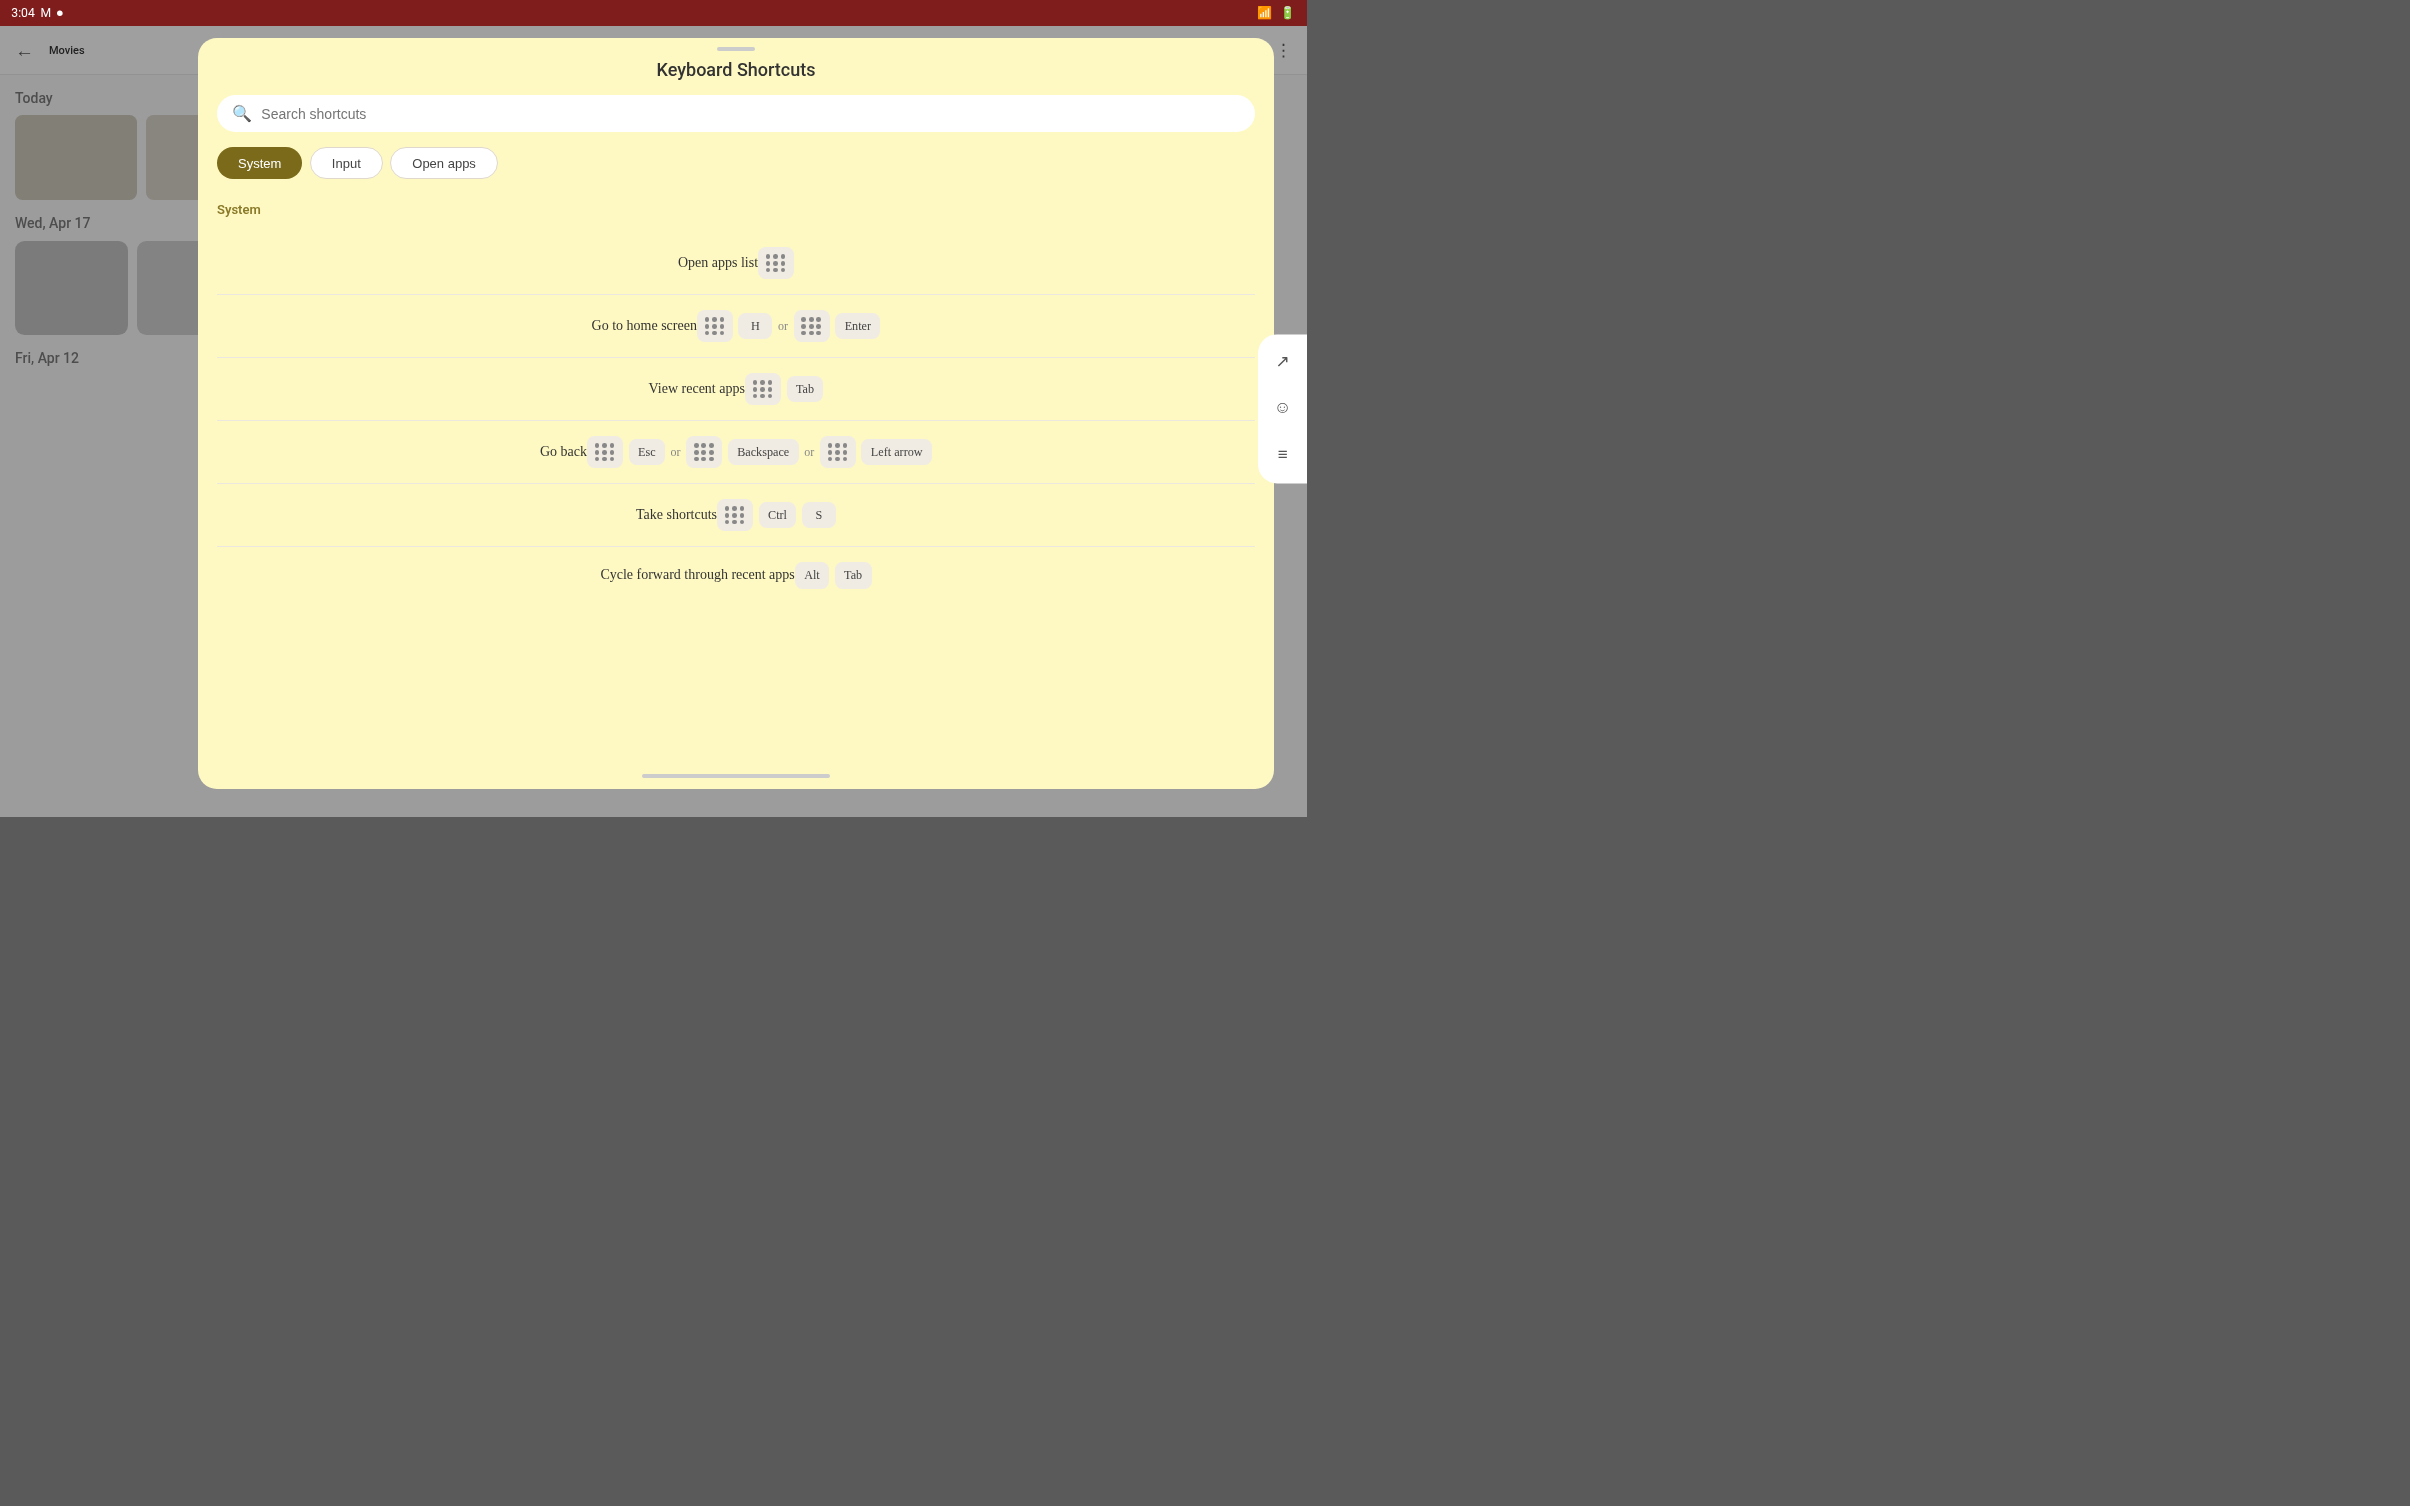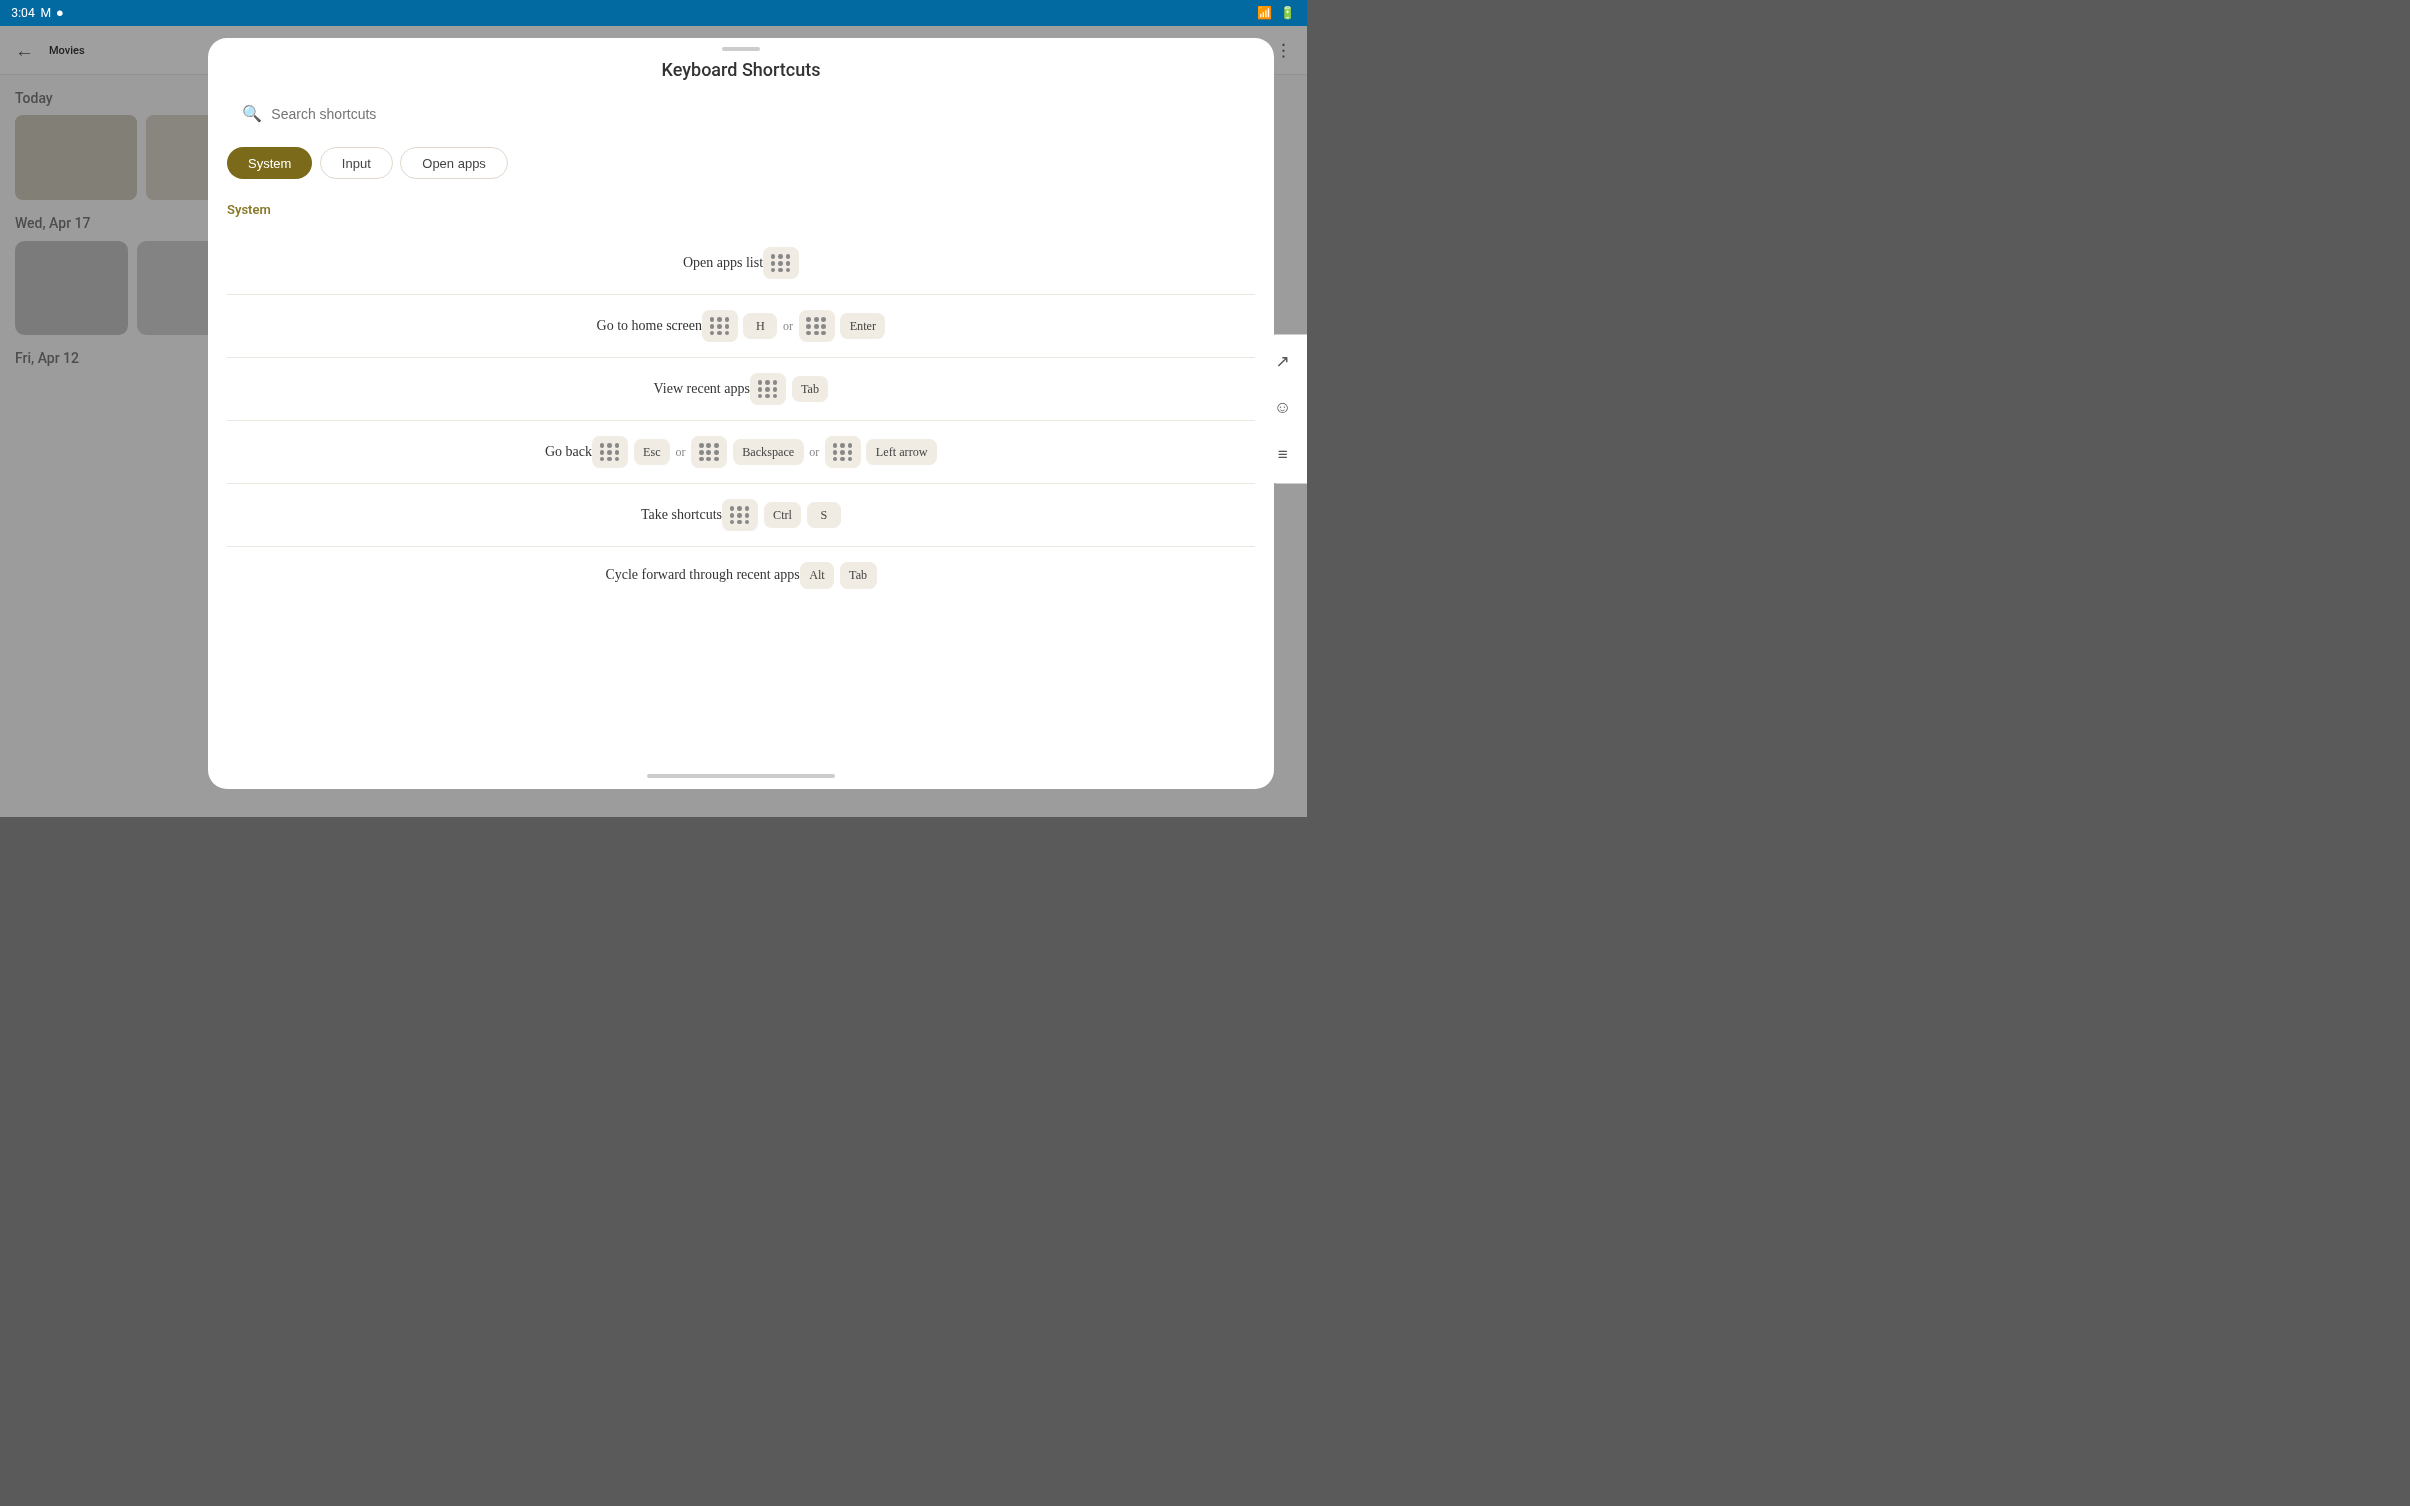--- a/index.html
+++ b/index.html
@@ -10,21 +10,21 @@
       font-family: 'Roboto', Arial, sans-serif;
       overflow: hidden;
       position: relative;
     }
 
     
     .status-bar {
       position: absolute;
       top: 0; left: 0; right: 0;
       height: 26px;
-      background: #0369a1;
+      background: #7f1d1d;
       display: flex;
       align-items: center;
       padding: 0 11.3px;
       color: white;
       font-size: 12.2px;
       z-index: 100;
     }
     .status-bar-left {
       display: flex;
       align-items: center;
@@ -82,28 +82,27 @@
       z-index: 10;
     }
 
     
     .modal {
       position: absolute;
       top: 38px;
       left: 198px;
       right: 33px;
       bottom: 28px;
-      background: #ffffff;
+      background: #fef9c3;
       border-radius: 19px;
       z-index: 20;
       display: flex;
       flex-direction: column;
       padding: 0 0 11.3px 0;
       overflow: hidden;
-      margin-left: 10px;
     }
     .modal-drag-handle {
       width: 38px;
       height: 3.8px;
       background: #ccc;
       border-radius: 1.9px;
       margin: 9.4px auto 7.5px;
       flex-shrink: 0;
     }
     .modal-title {

